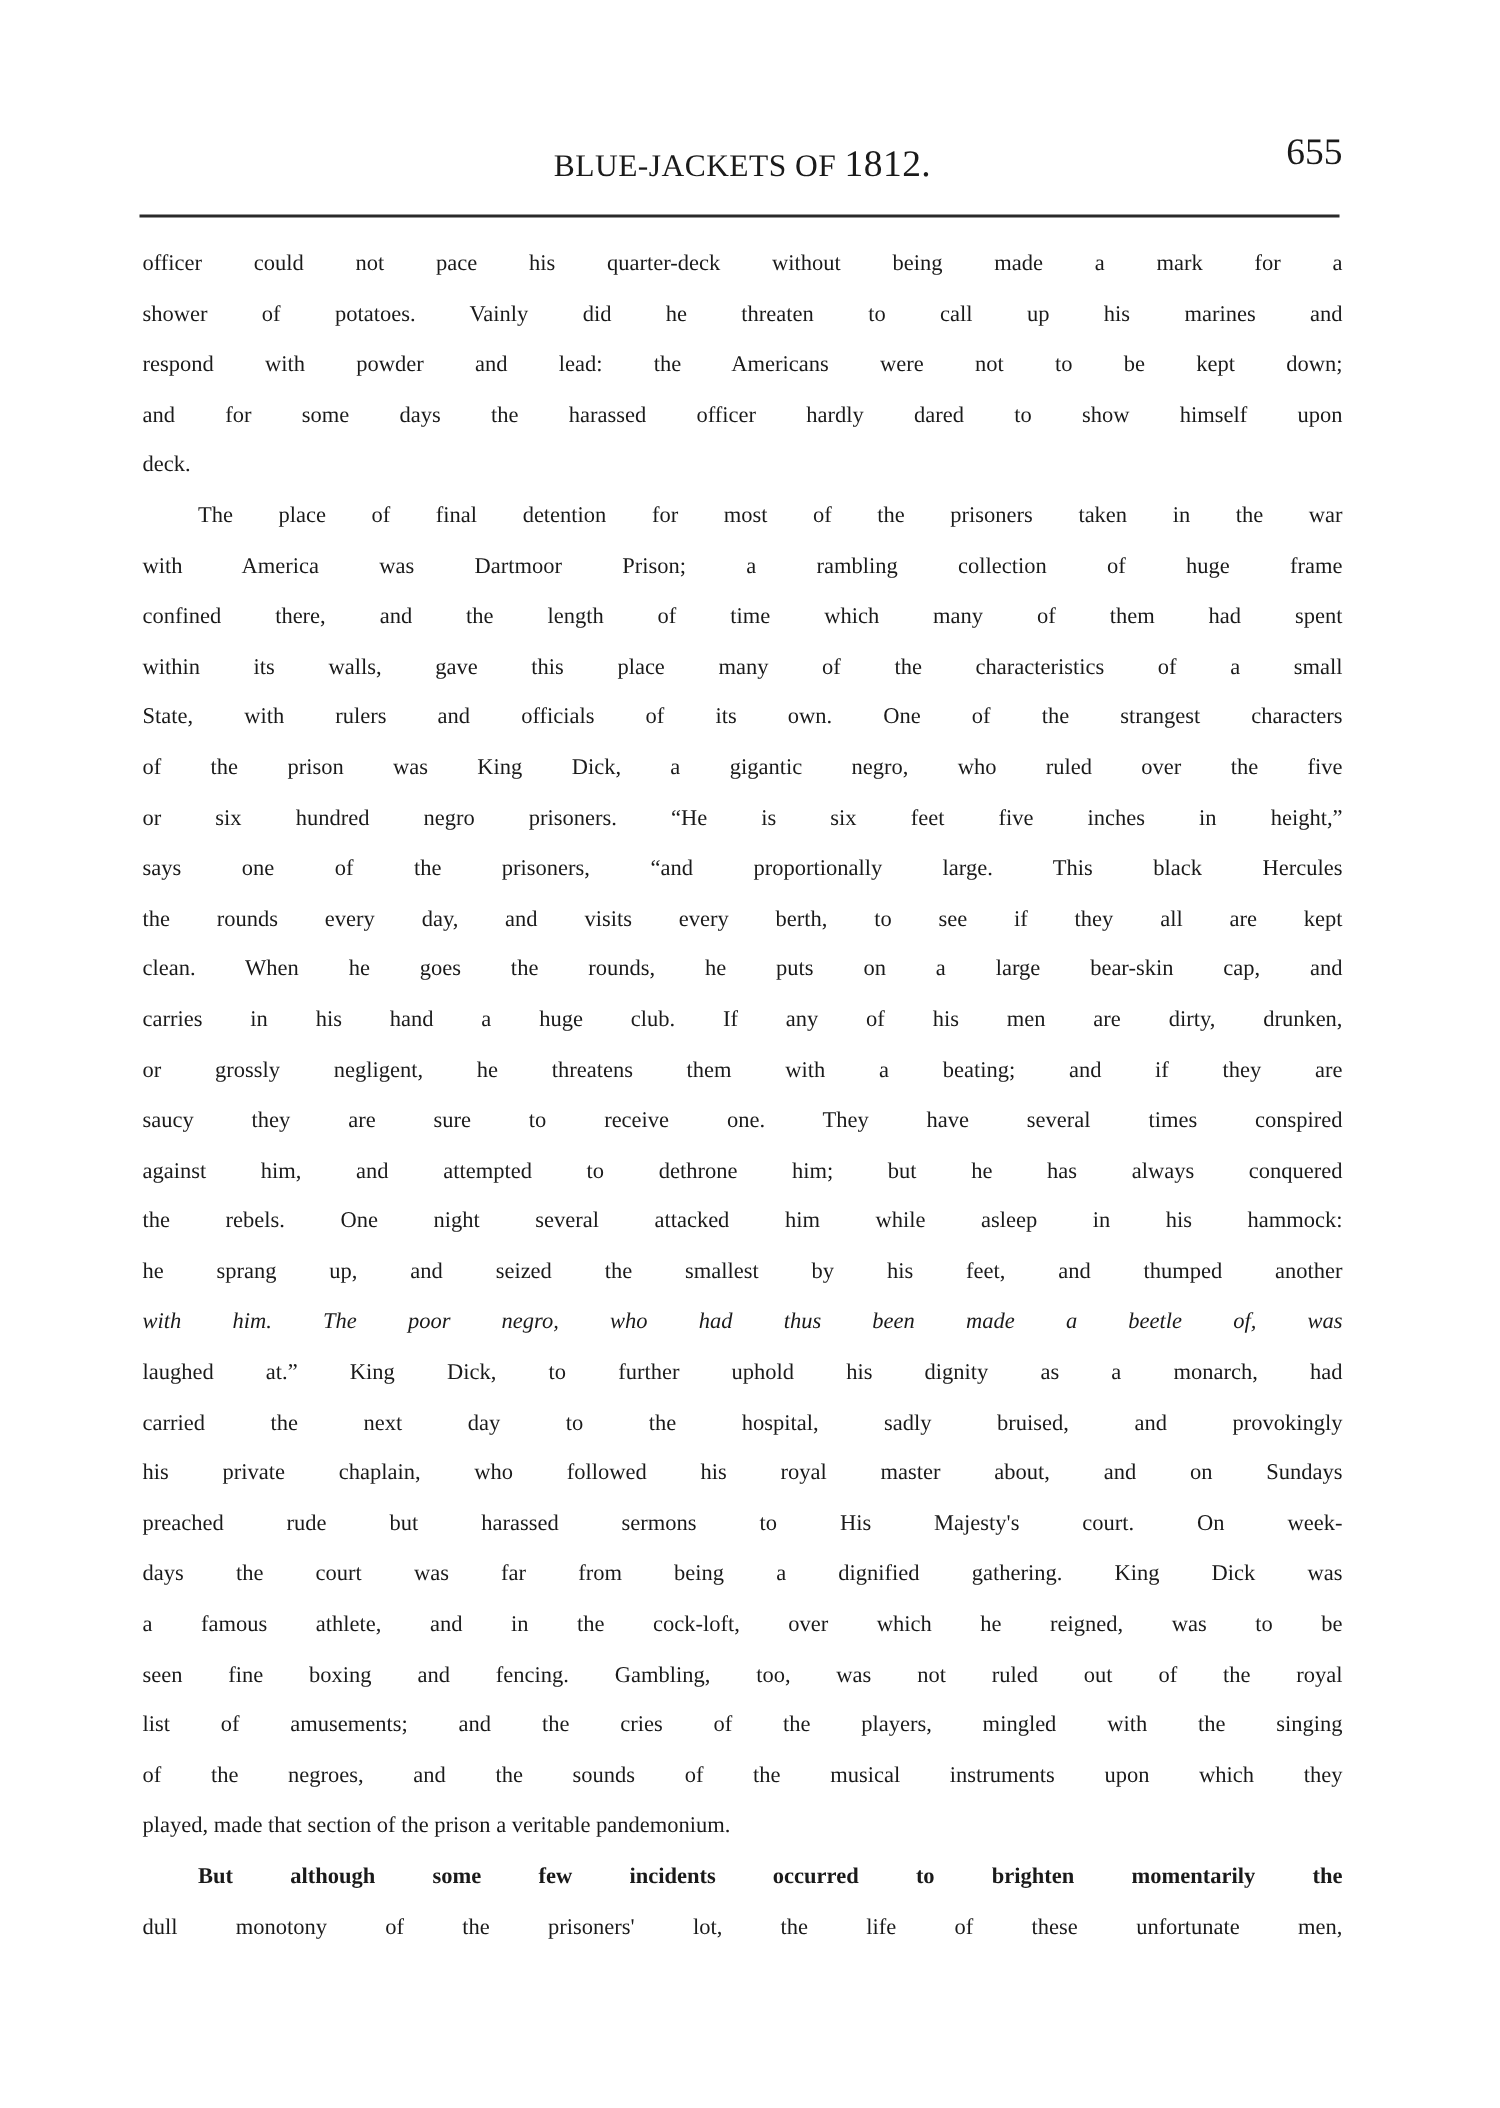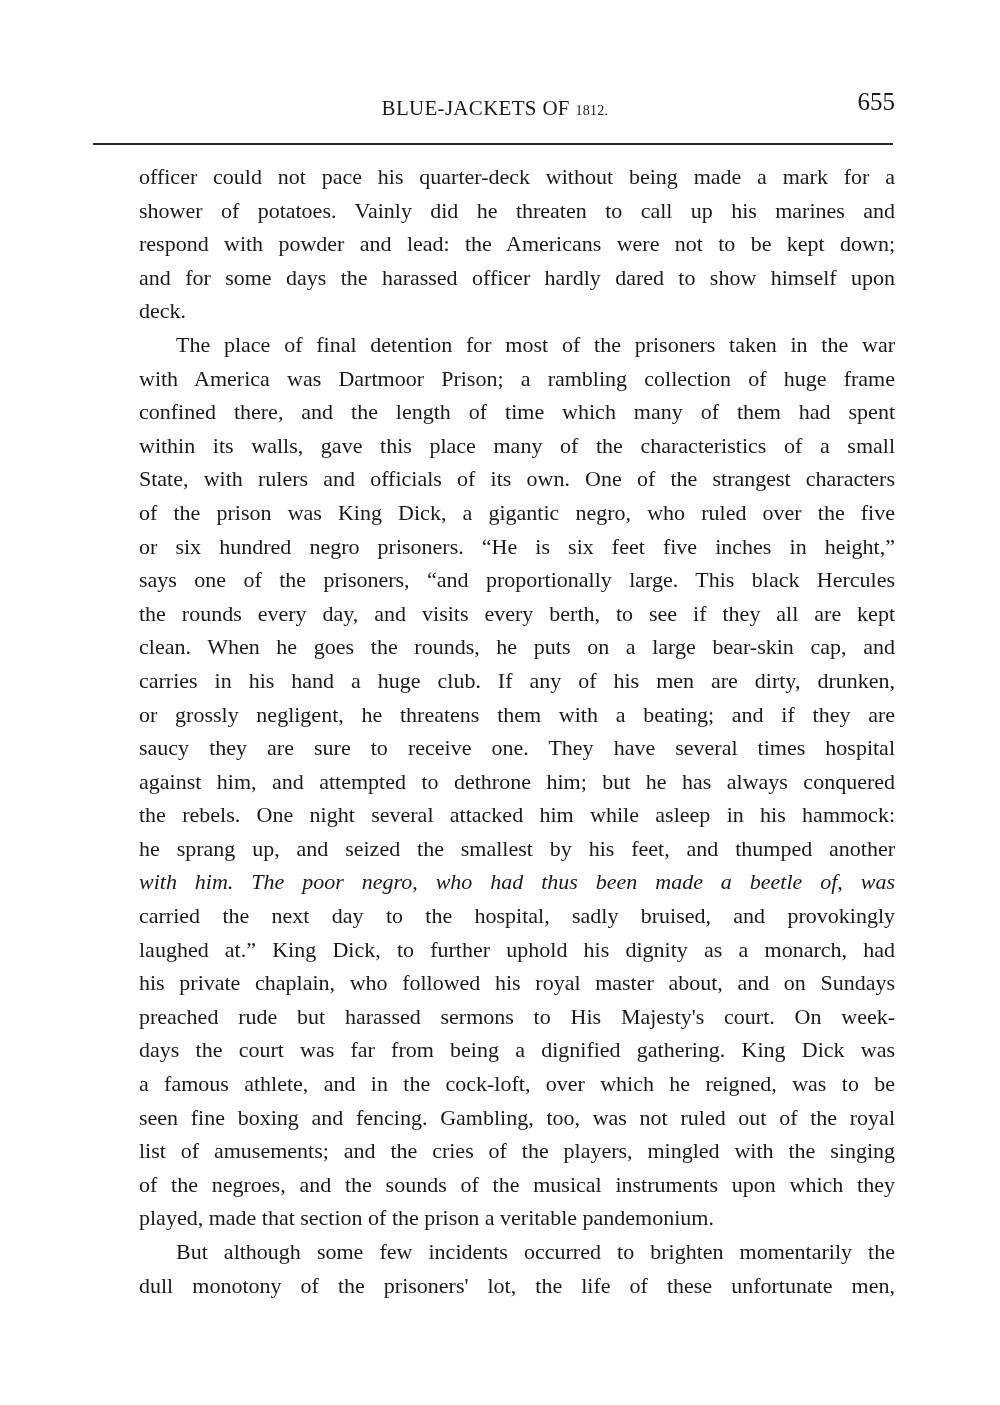--- a/index.html
+++ b/index.html
@@ -26,21 +26,21 @@
       position: absolute;
       left: 0;
       right: 0;
       top: 8px;
       text-align: center;
       font-size: 21px;
       letter-spacing: 0.3px;
     }
     .running-title .year {
       font-variant: small-caps;
-      font-size: 14px;
+      font-size: 25px;
     }
     .page-number {
       position: absolute;
       right: 2px;
       top: 0px;
       font-size: 25px;
     }
     .rule {
       position: absolute;
       left: 93px;
@@ -52,26 +52,25 @@
     .text-block {
       position: absolute;
       left: 95px;
       top: 160px;
       width: 800px;
     }
     .line {
       display: block;
       height: 33.6px;
       line-height: 33.6px;
-      font-size: 22px;
+      font-size: 15px;
       text-align: justify;
       text-align-last: justify;
       white-space: nowrap;
       overflow: visible;
-      margin-left: 44px;
     }
     .line.last {
       text-align-last: left;
     }
     .line.indent {
       padding-left: 37px;
     }
   </style>
 </head>
 <body>
@@ -100,33 +99,33 @@
     <span class="line" style="white-space: normal;">confined there, and the length of time which many of them had spent</span>
     <span class="line" style="white-space: normal;">within its walls, gave this place many of the characteristics of a small</span>
     <span class="line" style="white-space: normal;">State, with rulers and officials of its own.  One of the strangest characters</span>
     <span class="line" style="white-space: normal;">of the prison was King Dick, a gigantic negro, who ruled over the five</span>
     <span class="line" style="white-space: normal;">or six hundred negro prisoners.  “He is six feet five inches in height,”</span>
     <span class="line" style="white-space: normal;">says one of the prisoners, “and proportionally large.  This black Hercules</span>
     <span class="line" style="white-space: normal;">the rounds every day, and visits every berth, to see if they all are kept</span>
     <span class="line" style="white-space: normal;">clean.  When he goes the rounds, he puts on a large bear-skin cap, and</span>
     <span class="line" style="white-space: normal;">carries in his hand a huge club.  If any of his men are dirty, drunken,</span>
     <span class="line" style="white-space: normal;">or grossly negligent, he threatens them with a beating; and if they are</span>
-    <span class="line" style="white-space: normal;">saucy they are sure to receive one.  They have several times hospital</span>
+    <span class="line" style="white-space: normal;">saucy they are sure to receive one.  They have several times conspired</span>
     <span class="line" style="white-space: normal;">against him, and attempted to dethrone him; but he has always conquered</span>
     <span class="line" style="white-space: normal;">the rebels.  One night several attacked him while asleep in his hammock:</span>
     <span class="line" style="white-space: normal;">he sprang up, and seized the smallest by his feet, and thumped another</span>
     <span class="line" style="white-space: normal; font-style: italic;">with him.  The poor negro, who had thus been made a beetle of, was</span>
+    <span class="line" style="white-space: normal;">laughed at.”  King Dick, to further uphold his dignity as a monarch, had</span>
     <span class="line" style="white-space: normal;">carried the next day to the hospital, sadly bruised, and provokingly</span>
-    <span class="line" style="white-space: normal;">laughed at.”  King Dick, to further uphold his dignity as a monarch, had</span>
     <span class="line" style="white-space: normal;">his private chaplain, who followed his royal master about, and on Sundays</span>
     <span class="line" style="white-space: normal;">preached rude but harassed sermons to His Majesty's court.  On week-</span>
     <span class="line" style="white-space: normal;">days the court was far from being a dignified gathering.  King Dick was</span>
     <span class="line" style="white-space: normal;">a famous athlete, and in the cock-loft, over which he reigned, was to be</span>
     <span class="line" style="white-space: normal;">seen fine boxing and fencing.  Gambling, too, was not ruled out of the royal</span>
     <span class="line" style="white-space: normal;">list of amusements; and the cries of the players, mingled with the singing</span>
     <span class="line" style="white-space: normal;">of the negroes, and the sounds of the musical instruments upon which they</span>
     <span class="line last" style="white-space: normal;">played, made that section of the prison a veritable pandemonium.</span>
   </div>
   <div>
-    <span class="line indent" style="white-space: normal;">But although some few incidents occurred to brighten momentarily the</span>
+    <span class="line indent" style="white-space: normal; font-weight: bold;">But although some few incidents occurred to brighten momentarily the</span>
     <span class="line" style="white-space: normal;">dull monotony of the prisoners' lot, the life of these unfortunate men,</span>
   </div>
 </div>
 
 </body></html>

